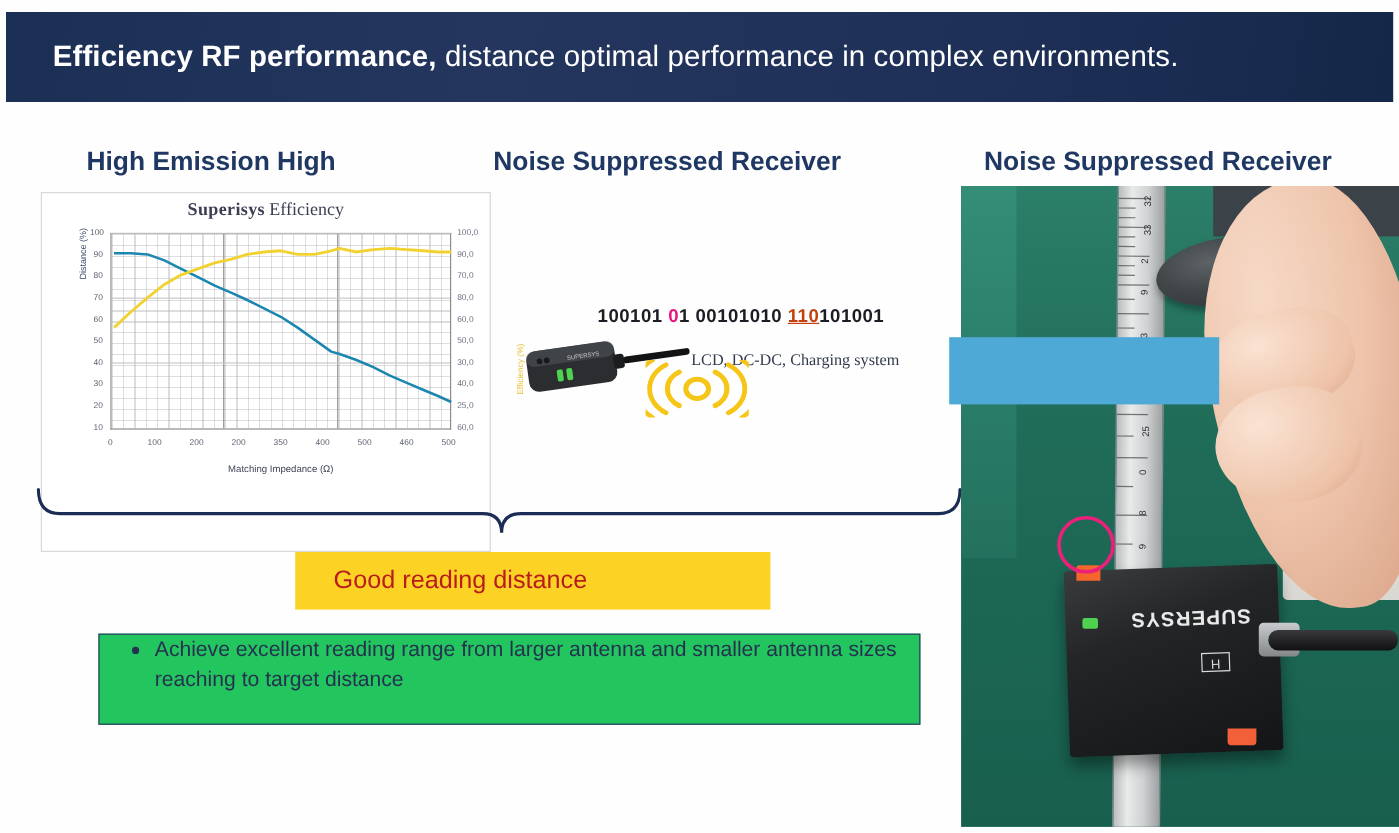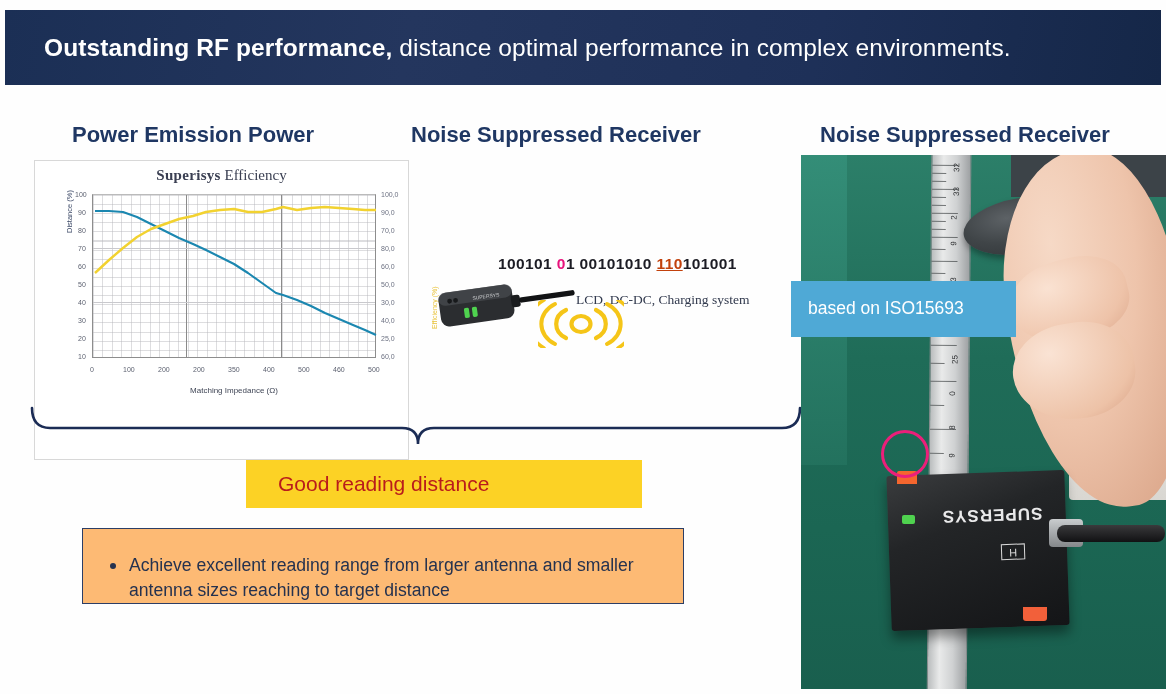--- a/index.html
+++ b/index.html
@@ -101,23 +101,23 @@
   .yellow-bar {
     position: absolute; left: 246px; top: 460px; width: 396px; height: 48px;
     background: #fcd225; display: flex; align-items: center;
   }
   .yellow-bar span {
     padding-left: 32px; font-size: 21px; color: #b91c1c; white-space: nowrap;
   }
 
   
   .bullet-box {
-    position: absolute; left: 82px; top: 528px; width: 602px; height: 76px;
-    border: 1px solid #2c3e66; background: #fdba74;
-    display: flex; align-items: flex-end;
+    position: absolute; left: 82px; top: 528px; width: 685px; height: 76px;
+    border: 1px solid #2c3e66; background: #22c55e;
+    display: flex; align-items: flex-start;
   }
   .bullet-box ul { list-style: none; padding-left: 26px; }
   .bullet-box li {
     position: relative; font-size: 17.6px; color: #25324f; line-height: 1.42;
     padding-left: 20px;
   }
   .bullet-box li::before {
     content: ""; position: absolute; left: 1px; top: 10px;
     width: 6px; height: 6px; border-radius: 50%; background: #25324f;
   }
@@ -264,25 +264,25 @@
   }
   .callout span { color:#ffffff; font-size:17.5px; line-height:1.32; white-space:nowrap; }
 </style>
 </head>
 <body>
 
 <div id="slide">
 
   <div class="banner">
     <div class="banner-title">
-      <b>Outstanding RF performance,</b><span class="rest"> distance optimal performance in complex environments.</span>
-    </div>
-  </div>
-
-  <div class="col-head" id="head-1">Power Emission Power</div>
+      <b>Efficiency RF performance,</b><span class="rest"> distance optimal performance in complex environments.</span>
+    </div>
+  </div>
+
+  <div class="col-head" id="head-1">High Emission High</div>
   <div class="col-head" id="head-2">Noise Suppressed Receiver</div>
   <div class="col-head" id="head-3">Noise Suppressed Receiver</div>
 
   <div class="chart-card">
     <div class="chart-title">
       <b>Superisys</b><span> Efficiency</span>
     </div>
 
     <div class="plot">
       <div class="vmajor" style="left:33%"></div>
@@ -449,16 +449,15 @@
     </div>
     <div class="corner-orange"></div>
     <div class="corner-orange2"></div>
     <div class="led-g"></div>
     <div class="cable-head"></div>
     <div class="cable"></div>
     <div class="pink-circle"></div>
   </div>
 
   <div class="callout">
-    <span>based on ISO15693</span>
   </div>
 
 </div>
 
 </body></html>

